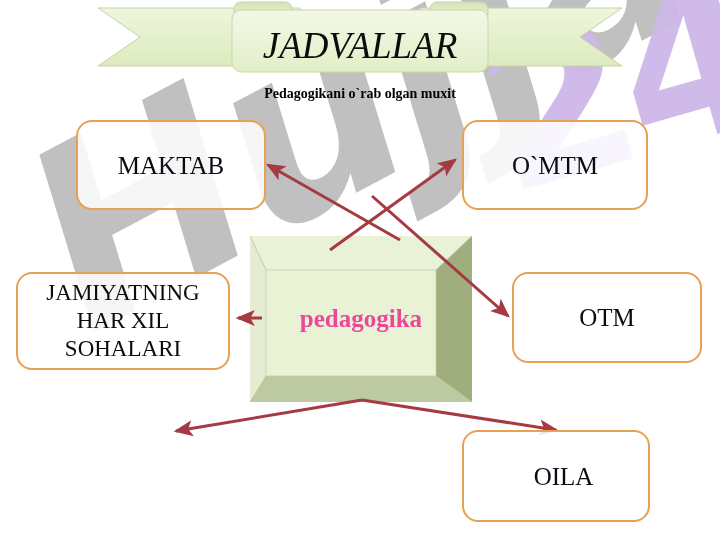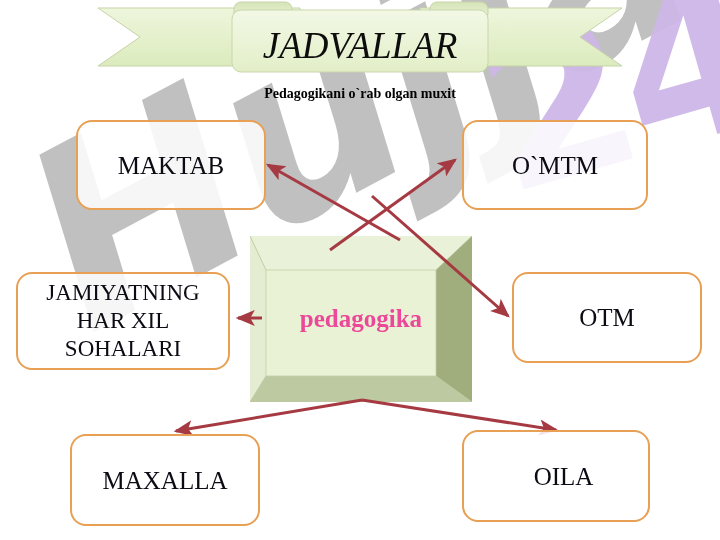--- a/index.html
+++ b/index.html
@@ -257,21 +257,18 @@
   </div>
 
   <div class="node node-multiline" id="node-jamiyat">
     <span>JAMIYATNING HAR XIL SOHALARI</span>
   </div>
 
   <div class="node" id="node-otm">
     <span>OTM</span>
   </div>
 
-  <div class="node" id="node-maxalla">
-    <span>MAXALLA</span>
-  </div>
 
   <div class="node" id="node-oila">
     <span>OILA</span>
   </div>
 
 </div>
 
 </body></html>

